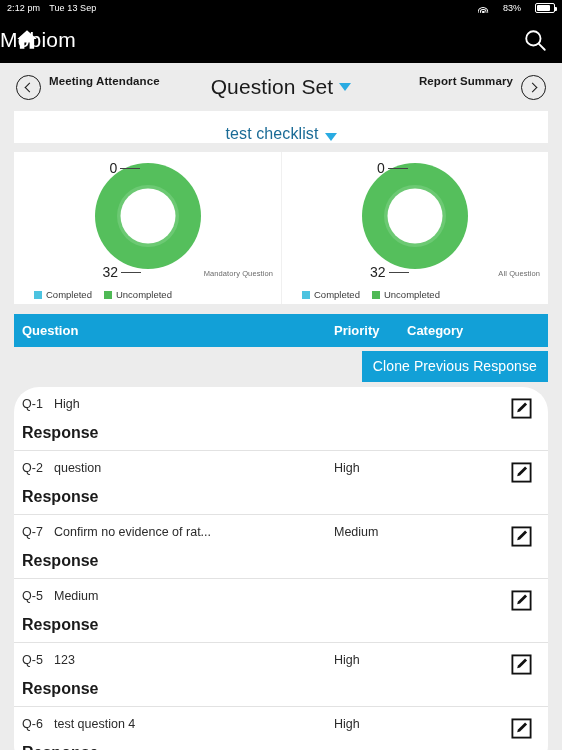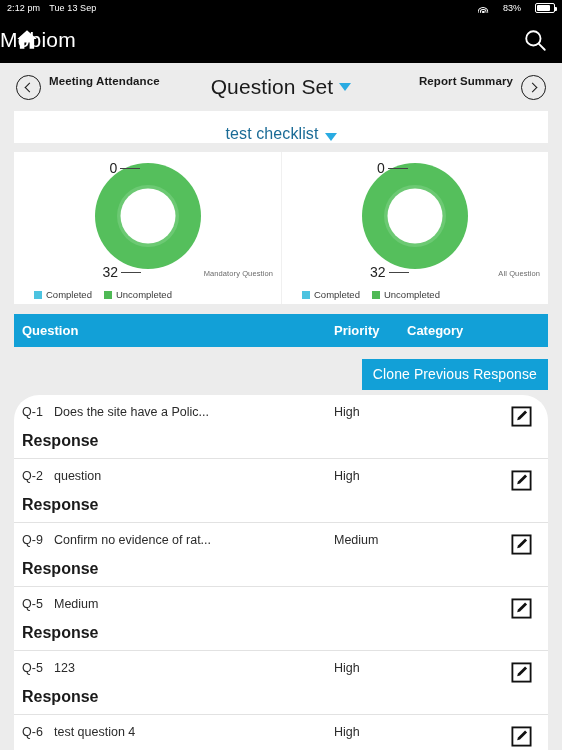--- a/index.html
+++ b/index.html
@@ -126,21 +126,21 @@
 
   
   .tbl-head {
     margin: 10px 14px 0; height: 33px; background: #12a0d7; color: #fff;
     display: flex; align-items: center; font-size: 13px; font-weight: bold;
   }
   .th-q { padding-left: 8px; flex: 0 0 320px; }
   .th-p { flex: 0 0 73px; }
   .th-c { flex: 1 1 auto; }
 
-  .clone-row { margin: 12px 14px 0; display: flex; justify-content: flex-end; }
+  .clone-row { margin: 4px 14px 0; display: flex; justify-content: flex-end; }
   .clone-btn {
     background: #12a0d7; color: #fff; border: none;
     font-size: 14px; font-family: inherit;
     padding: 7px 11px 8px; cursor: pointer; letter-spacing: .1px;
   }
 
   .qlist { margin: 5px 14px 0; background: #fff; border-radius: 25px; }
   .qrow { border-bottom: 1px solid #e2e2e2; padding: 10px 0 8px; position: relative; }
   .qrow:last-child { border-bottom: none; }
   .qline { display: flex; align-items: center; font-size: 12.5px; color: #2b2b2b; }
@@ -271,21 +271,20 @@
 
   <div class="clone-row">
     <button class="clone-btn">Clone Previous Response</button>
   </div>
 
   <div class="qlist">
 
     <div class="qrow">
       <div class="qline">
         <span class="q-id">Q-1</span>
-        <span class="q-text">Does the site have a Polic...</span>
         <span class="q-pri">High</span>
         <span class="q-cat"></span>
       </div>
       <div class="q-resp">Response</div>
       <span class="edit-ico">
         <svg viewBox="0 0 24 24" width="21" height="21">
             <rect x="1.6" y="1.6" width="20.8" height="20.8" fill="none" stroke="#111" stroke-width="2.1"></rect>
             <path d="M7 16.2l1-3.2L16.1 5l2.3 2.3L10.3 15.3z" fill="#111"></path>
           </svg>
       </span>
@@ -302,21 +301,21 @@
       <span class="edit-ico">
         <svg viewBox="0 0 24 24" width="21" height="21">
             <rect x="1.6" y="1.6" width="20.8" height="20.8" fill="none" stroke="#111" stroke-width="2.1"></rect>
             <path d="M7 16.2l1-3.2L16.1 5l2.3 2.3L10.3 15.3z" fill="#111"></path>
           </svg>
       </span>
     </div>
 
     <div class="qrow">
       <div class="qline">
-        <span class="q-id">Q-9</span>
+        <span class="q-id">Q-7</span>
         <span class="q-text">Confirm no evidence of rat...</span>
         <span class="q-pri">Medium</span>
         <span class="q-cat"></span>
       </div>
       <div class="q-resp">Response</div>
       <span class="edit-ico">
         <svg viewBox="0 0 24 24" width="21" height="21">
             <rect x="1.6" y="1.6" width="20.8" height="20.8" fill="none" stroke="#111" stroke-width="2.1"></rect>
             <path d="M7 16.2l1-3.2L16.1 5l2.3 2.3L10.3 15.3z" fill="#111"></path>
           </svg>

